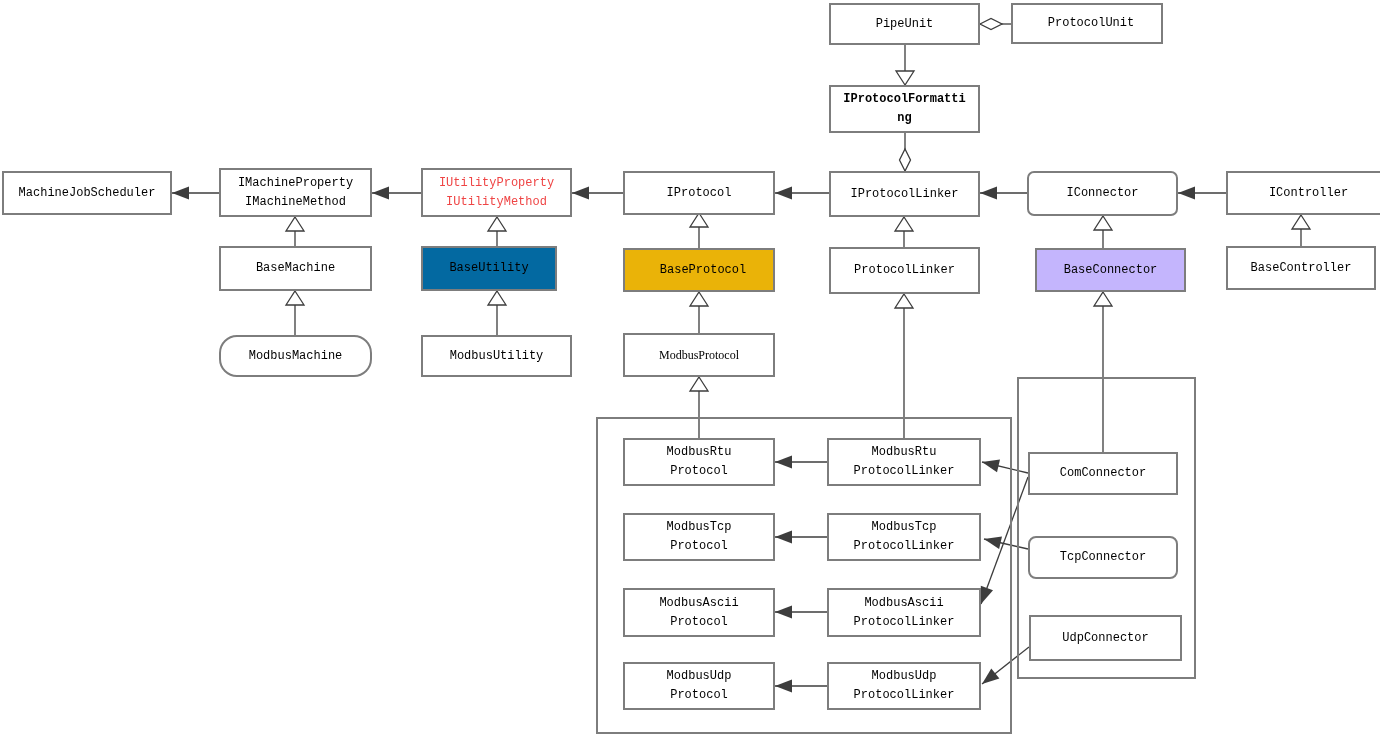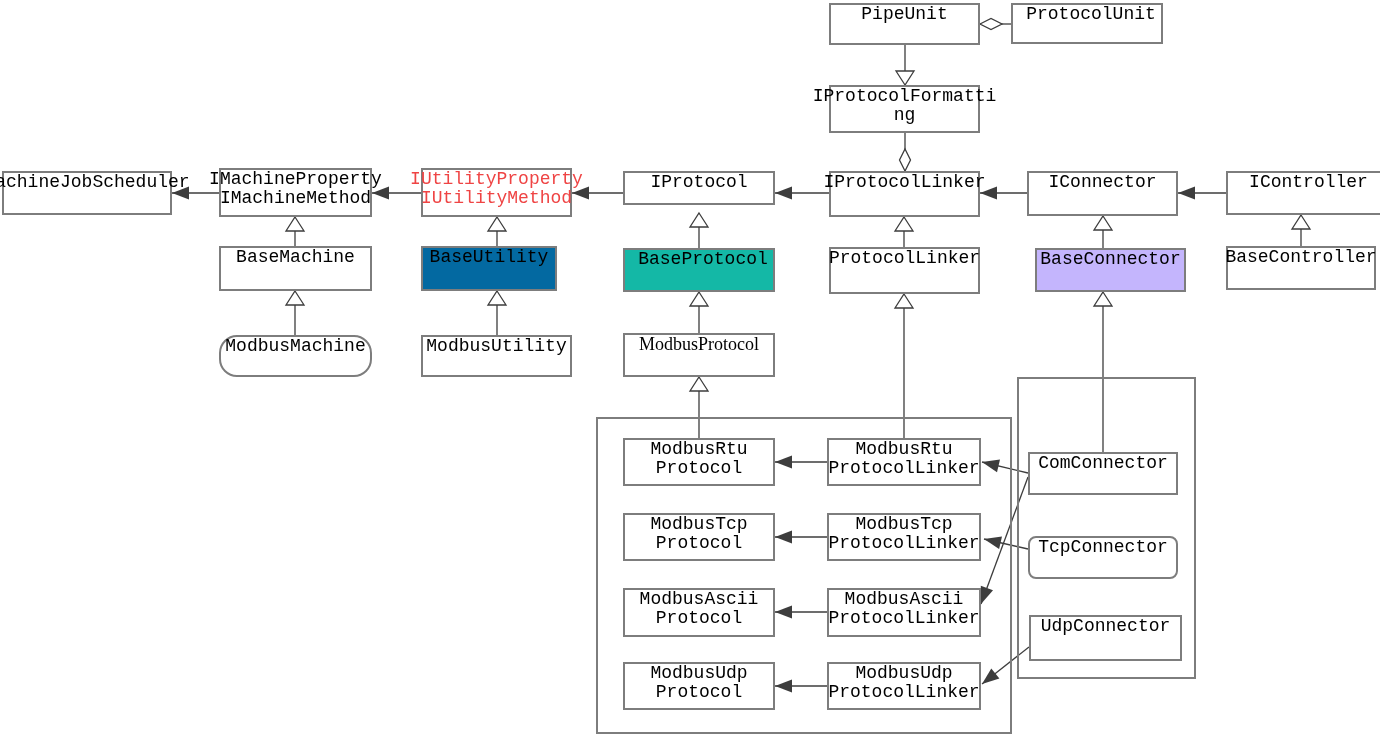--- a/index.html
+++ b/index.html
@@ -13,23 +13,24 @@
     background: #ffffff;
     font-family: "Liberation Mono", "DejaVu Sans Mono", monospace;
   }
   .node {
     position: absolute;
     box-sizing: border-box;
     background: #ffffff;
     border: 2px solid #7d7d7d;
     display: flex;
     flex-direction: column;
+    justify-content: center;
     align-items: center;
     color: #000000;
-    font-size: 18px;
+    font-size: 12px;
     line-height: 19px;
     white-space: nowrap;
     text-align: center;
   }
   .group-box {
     position: absolute;
     box-sizing: border-box;
     border: 2px solid #7d7d7d;
     background: transparent;
   }
@@ -105,54 +106,54 @@
       <polygon points="982.0,684.0 991.3,668.4 999.4,678.6" fill="#3d3d3d" stroke="none"></polygon>
     </svg>
 <div class="group-box" style="left: 596px; top: 417px; width: 416px; height: 317px; border-color: rgb(125, 125, 125);"></div>
     <div class="group-box" style="left: 1017px; top: 377px; width: 179px; height: 302px; border-color: rgb(125, 125, 125);"></div>
     <div class="node" style="left: 829px; top: 3px; width: 151px; height: 42px; border-color: rgb(125, 125, 125); background: rgb(255, 255, 255); color: rgb(0, 0, 0);">
       <div class="node-line">PipeUnit</div>
     </div>
     <div class="node" style="left: 1011px; top: 3px; width: 152px; height: 41px; border-color: rgb(125, 125, 125); background: rgb(255, 255, 255); color: rgb(0, 0, 0); padding-left: 8px;">
       <div class="node-line">ProtocolUnit</div>
     </div>
-    <div class="node" style="left: 829px; top: 85px; width: 151px; height: 48px; border-color: rgb(125, 125, 125); background: rgb(255, 255, 255); color: rgb(0, 0, 0);">
+    <div class="node" style="left: 829px; top: 85px; width: 151px; height: 48px; border-color: rgb(125, 125, 125); background: rgb(255, 255, 255); color: rgb(0, 0, 0); font-weight: bold;">
       <div class="node-line">IProtocolFormatti</div>
       <div class="node-line">ng</div>
     </div>
     <div class="node" style="left: 219px; top: 168px; width: 153px; height: 49px; border-color: rgb(125, 125, 125); background: rgb(255, 255, 255); color: rgb(0, 0, 0);">
       <div class="node-line">IMachineProperty</div>
       <div class="node-line">IMachineMethod</div>
     </div>
     <div class="node" style="left: 2px; top: 171px; width: 170px; height: 44px; border-color: rgb(125, 125, 125); background: rgb(255, 255, 255); color: rgb(0, 0, 0);">
       <div class="node-line">MachineJobScheduler</div>
     </div>
     <div class="node" style="left: 421px; top: 168px; width: 151px; height: 49px; border-color: rgb(125, 125, 125); background: rgb(255, 255, 255); color: #ef4444;">
       <div class="node-line">IUtilityProperty</div>
       <div class="node-line">IUtilityMethod</div>
     </div>
-    <div class="node" style="left: 623px; top: 171px; width: 152px; height: 34px; border-color: rgb(125, 125, 125); background: rgb(255, 255, 255); color: rgb(0, 0, 0);">
+    <div class="node" style="left: 623px; top: 171px; width: 152px; height: 44px; border-color: rgb(125, 125, 125); background: rgb(255, 255, 255); color: rgb(0, 0, 0);">
       <div class="node-line">IProtocol</div>
     </div>
     <div class="node" style="left: 829px; top: 171px; width: 151px; height: 46px; border-color: rgb(125, 125, 125); background: rgb(255, 255, 255); color: rgb(0, 0, 0);">
       <div class="node-line">IProtocolLinker</div>
     </div>
-    <div class="node" style="left: 1027px; top: 171px; width: 151px; height: 45px; border-color: rgb(125, 125, 125); background: rgb(255, 255, 255); color: rgb(0, 0, 0);">
+    <div class="node" style="left: 1027px; top: 171px; width: 151px; height: 45px; border-color: rgb(125, 125, 125); background: rgb(255, 255, 255); color: rgb(0, 0, 0); border-radius: 7px;">
       <div class="node-line">IConnector</div>
     </div>
     <div class="node" style="left: 1226px; top: 171px; width: 165px; height: 44px; border-color: rgb(125, 125, 125); background: rgb(255, 255, 255); color: rgb(0, 0, 0);">
       <div class="node-line">IController</div>
     </div>
     <div class="node" style="left: 219px; top: 246px; width: 153px; height: 45px; border-color: rgb(125, 125, 125); background: rgb(255, 255, 255); color: rgb(0, 0, 0);">
       <div class="node-line">BaseMachine</div>
     </div>
     <div class="node" style="left: 421px; top: 246px; width: 136px; height: 45px; border-color: rgb(125, 125, 125); background: #0369a1; color: rgb(0, 0, 0);">
       <div class="node-line">BaseUtility</div>
     </div>
-    <div class="node" style="left: 623px; top: 248px; width: 152px; height: 44px; border-color: rgb(125, 125, 125); background: #14b8a6; color: rgb(0, 0, 0); padding-left: 8px;">
+    <div class="node" style="left: 623px; top: 248px; width: 152px; height: 44px; border-color: rgb(125, 125, 125); background: #eab308; color: rgb(0, 0, 0); padding-left: 8px;">
       <div class="node-line">BaseProtocol</div>
     </div>
     <div class="node" style="left: 829px; top: 247px; width: 151px; height: 47px; border-color: rgb(125, 125, 125); background: rgb(255, 255, 255); color: rgb(0, 0, 0);">
       <div class="node-line">ProtocolLinker</div>
     </div>
     <div class="node" style="left: 1027px; top: 248px; width: 151px; height: 44px; border-color: rgb(125, 125, 125); background: #c4b5fd; color: rgb(0, 0, 0); margin-left: 8px;">
       <div class="node-line">BaseConnector</div>
     </div>
     <div class="node" style="left: 1226px; top: 246px; width: 150px; height: 44px; border-color: rgb(125, 125, 125); background: rgb(255, 255, 255); color: rgb(0, 0, 0);">
       <div class="node-line">BaseController</div>

